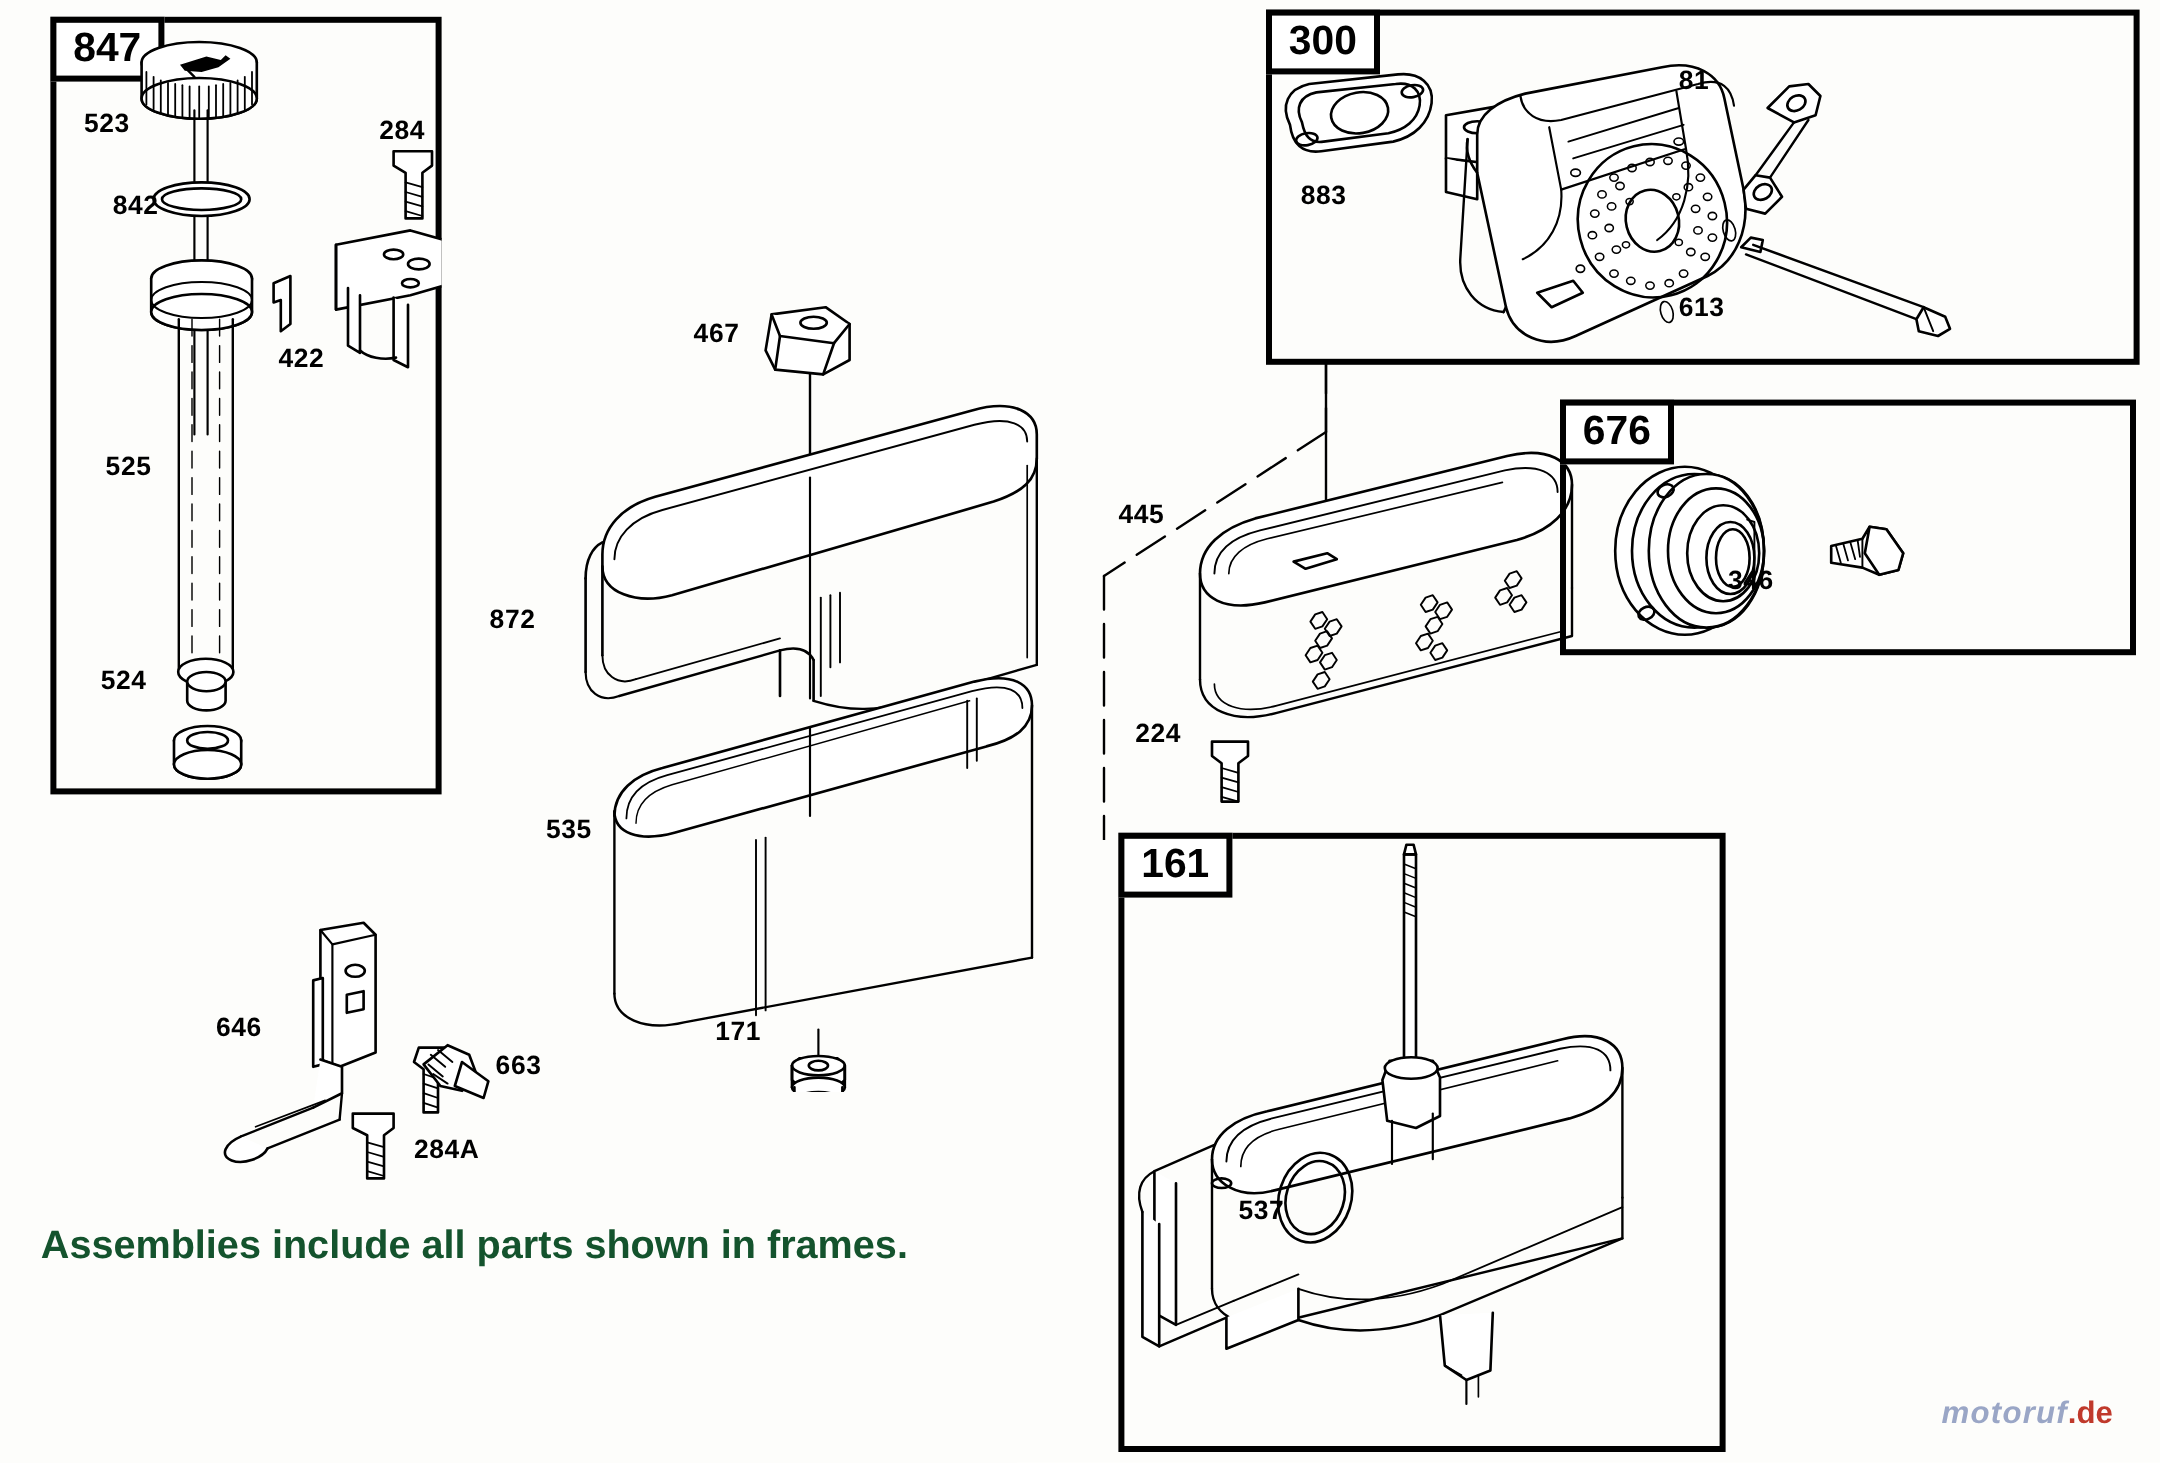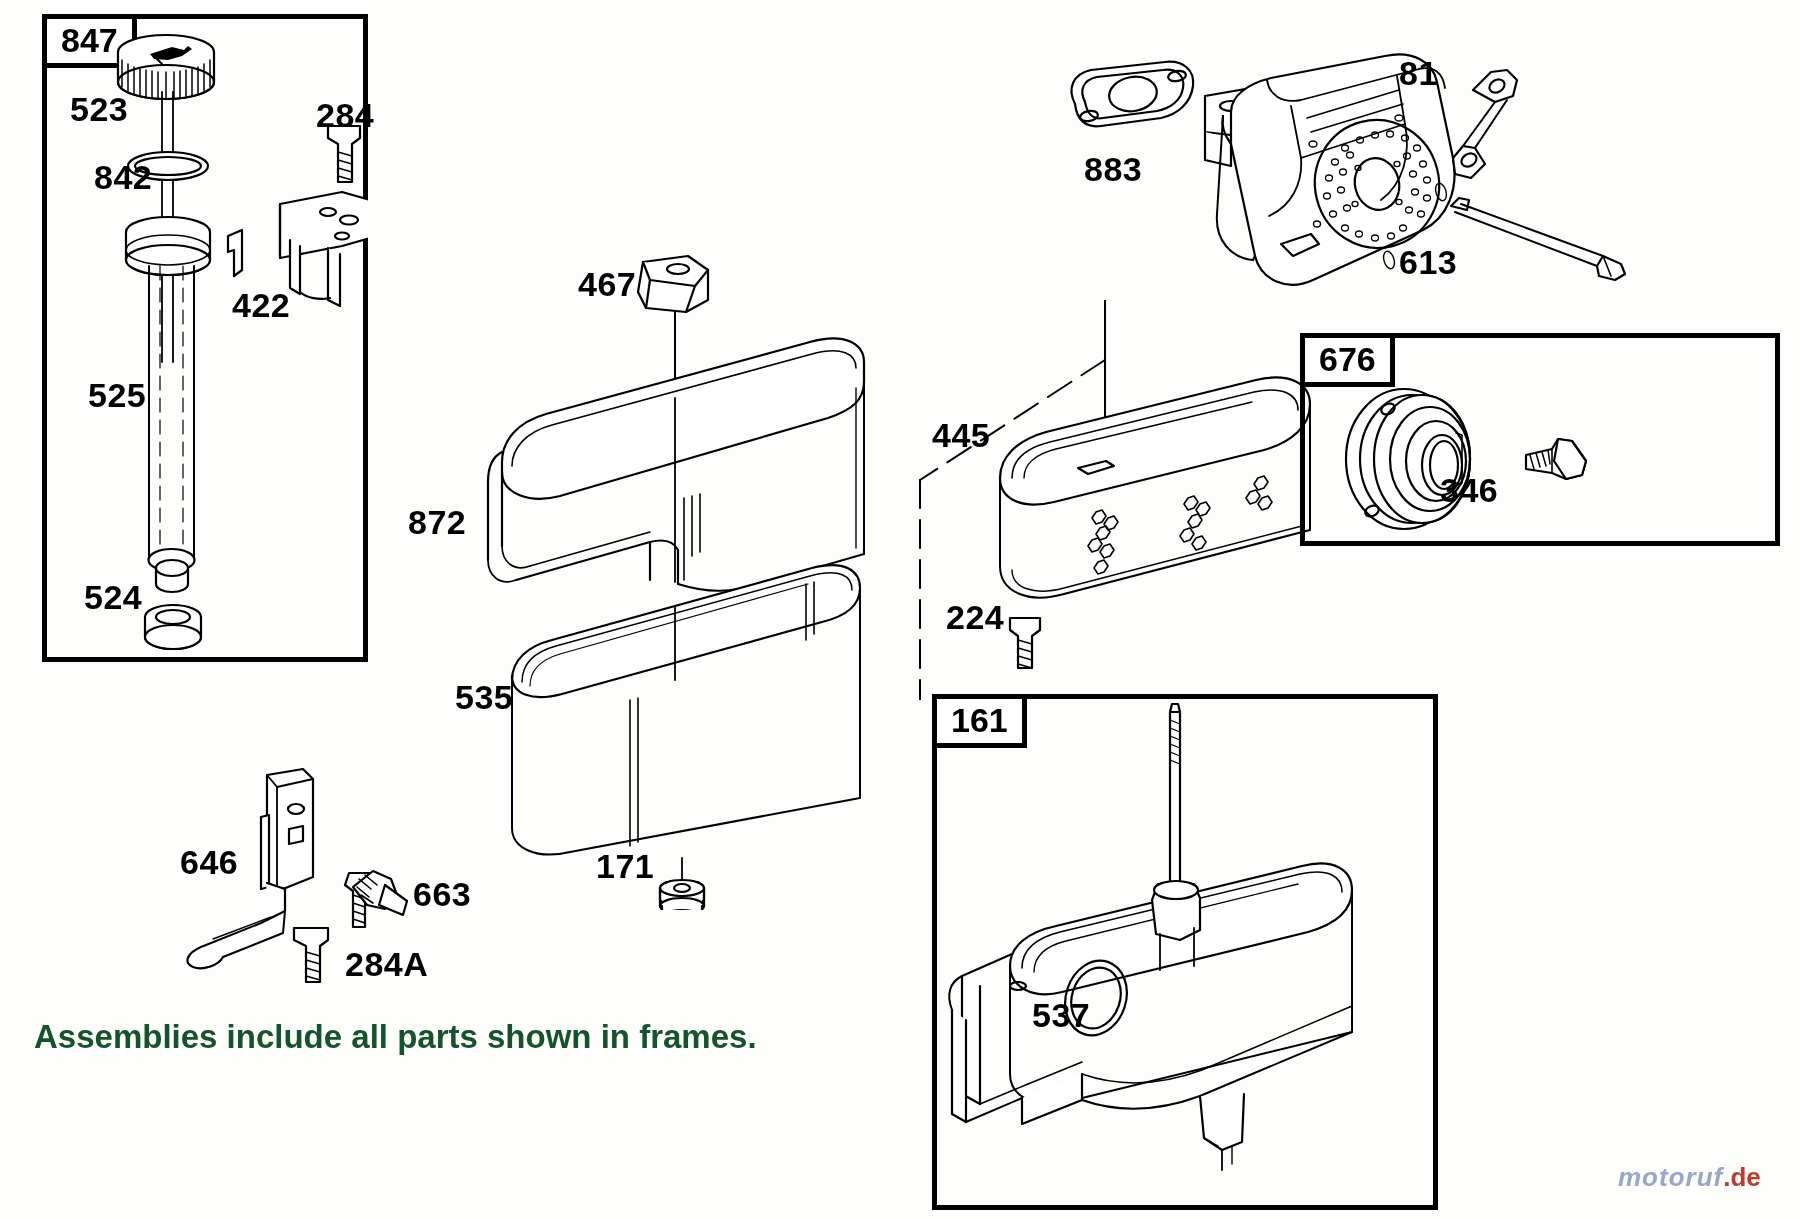--- a/index.html
+++ b/index.html
@@ -14,21 +14,21 @@
     position: relative;
     width: 1800px;
     height: 1219px;
     background: #fdfdfb;
     overflow: hidden;
   }
   .lbl {
     position: absolute;
     font-family: "Liberation Sans", sans-serif;
     font-weight: bold;
-    font-size: 34px;
+    font-size: 22px;
     color: #000;
     letter-spacing: 0.5px;
     white-space: nowrap;
     line-height: 1;
   }
   
   .frame {
     position: absolute;
     border: 5px solid #000;
     background: transparent;
@@ -162,21 +162,21 @@
           <path d="M296,162 L310,166"></path>
       </g>
     </g>
   </svg>
 
   <div class="lbl" style="left:70px; top:92px;">523</div>
   <div class="lbl" style="left:292px; top:98px;margin-left:24px;">284</div>
   <div class="lbl" style="left:94px; top:160px;">842</div>
   <div class="lbl" style="left:232px; top:288px;">422</div>
   <div class="lbl" style="left:88px; top:378px;">525</div>
-  <div class="lbl" style="left:84px; top:580px;">524</div>
+  <div class="lbl" style="left:84px; top:556px;">524</div>
 
   <svg class="art" style="left:460px; top:250px;" width="460" height="660" viewBox="0 0 460 660">
     <g fill="none" stroke="#000" stroke-width="2.2" stroke-linejoin="round" stroke-linecap="round">
 
       <path d="M183,12 L228,6 L248,20 L248,50 L226,62 L186,58 L178,42 Z" fill="#fff"></path>
       <path d="M183,12 L190,30 L235,36 L248,20" fill="#fff"></path>
       <path d="M190,30 L186,58"></path>
       <path d="M235,36 L226,62"></path>
       <ellipse cx="218" cy="19" rx="11" ry="5"></ellipse>
 
@@ -296,20 +296,23 @@
         <path d="M18,48 L32,52"></path>
           <path d="M18,56 L32,60"></path>
       </g>
     </g>
   </svg>
 
   <div class="lbl" style="left:180px; top:845px;">646</div>
   <div class="lbl" style="left:413px; top:877px;">663</div>
   <div class="lbl" style="left:345px; top:947px;">284A</div>
 
+  <div class="frame" id="frame-300" style="left:1055px; top:8px; width:728px; height:296px;">
+    <div class="frame-tag">300</div>
+  </div>
 
   <svg class="art" style="left:1055px; top:8px;" width="728" height="296" viewBox="0 0 728 296">
     <g fill="none" stroke="#000" stroke-width="2.2" stroke-linejoin="round" stroke-linecap="round">
 
       <path d="M20,96 C12,80 18,66 36,62 L110,54 C128,52 140,62 138,78
                C136,94 124,106 106,110 L46,118 C30,120 22,112 20,96 Z" fill="#fff"></path>
       <path d="M30,94 C24,82 28,72 42,69 L108,62 C122,60 130,68 128,80
                C126,92 116,100 102,103 L48,110 C36,112 32,104 30,94 Z"></path>
       <ellipse cx="78" cy="86" rx="24" ry="17" transform="rotate(-10 78 86)"></ellipse>
       <ellipse cx="34" cy="108" rx="9" ry="5" transform="rotate(-10 34 108)"></ellipse>

